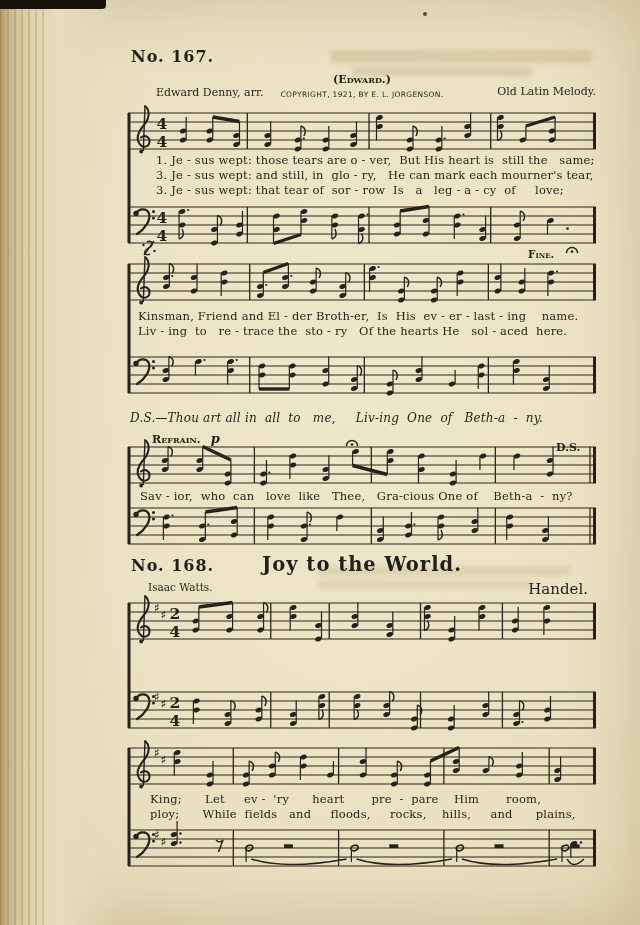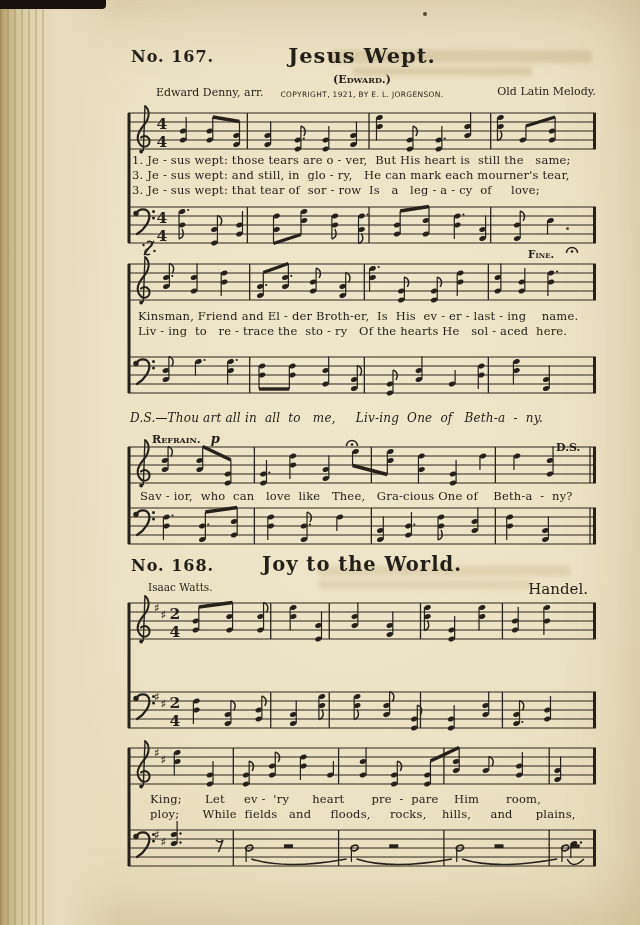--- a/index.html
+++ b/index.html
@@ -41,27 +41,26 @@
   <div class="abs binding-bar"></div>
 
   <div class="abs bleed" style="left:330px;top:50px;width:262px;height:13px;"></div>
   <div class="abs bleed" style="left:352px;top:67px;width:180px;height:9px;"></div>
   <div class="abs bleed" style="left:318px;top:566px;width:252px;height:10px;opacity:.8;"></div>
   <div class="abs bleed" style="left:318px;top:580px;width:214px;height:9px;opacity:.7;"></div>
   <div class="abs speck" style="left:423px;top:12px;width:4px;height:4px;"></div>
   <div class="abs speck" style="left:566px;top:227px;width:3px;height:3px;"></div>
 
   <div class="abs num" style="left:131px;top:47px;font-size:16px;">No. 167.</div>
-  <div class="abs title" style="left:128px;top:43px;width:468px;font-size:21px;">Jesus Wept.</div>
   <div class="abs sc" style="left:128px;top:73px;width:468px;text-align:center;font-size:11px;">(Edward.)</div>
   <div class="abs byline" style="left:156px;top:86px;">Edward Denny, arr.</div>
   <div class="abs copy" style="left:128px;top:90px;width:468px;text-align:center;">COPYRIGHT, 1921, BY E. L. JORGENSON.</div>
   <div class="abs byline" style="left:436px;top:85px;width:160px;text-align:right;">Old Latin Melody.</div>
 
-  <div class="abs" style="left:132px;top:153px;">
+  <div class="abs" style="left:132px;top:153px;padding-left:24px;">
     <div class="lyr">1. Je - sus wept: those tears are o - ver,  But His heart is  still the   same;</div>
     <div class="lyr">3. Je - sus wept: and still, in  glo - ry,   He can mark each mourner's tear,</div>
     <div class="lyr">3. Je - sus wept: that tear of  sor - row  Is   a   leg - a - cy  of     love;</div>
   </div>
 
   <div class="abs sc" style="left:528px;top:248px;font-size:10.5px;">Fine.</div>
 
   <div class="abs" style="left:138px;top:309px;">
     <div class="lyr">Kinsman, Friend and El - der Broth-er,  Is  His  ev - er - last - ing    name.</div>
     <div class="lyr">Liv - ing  to   re - trace the  sto - ry   Of the hearts He   sol - aced  here.</div>

